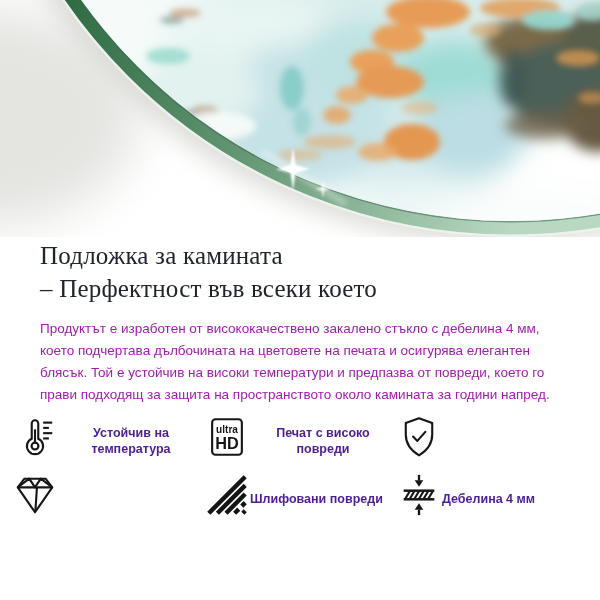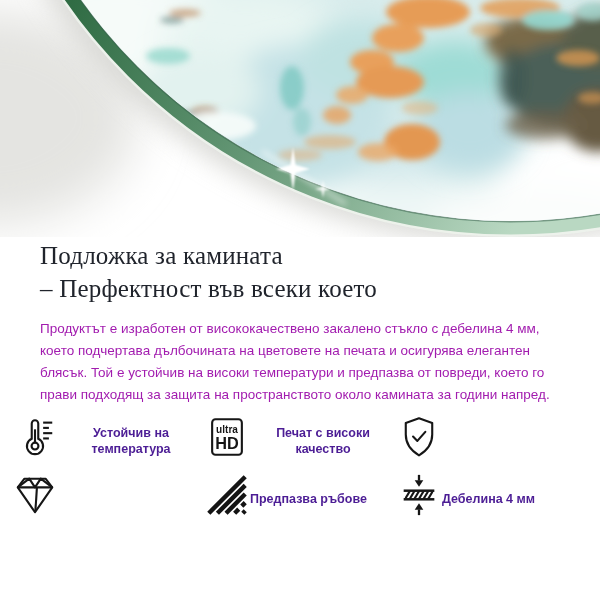--- a/index.html
+++ b/index.html
@@ -207,21 +207,21 @@
     </div>
 
     <div class="feature">
       <div class="icon-box">
         <svg width="46" height="46" viewBox="0 0 48 48">
           <rect class="fi" x="8.5" y="5.5" width="31" height="37" rx="3.5" stroke-width="2.5"></rect>
           <text class="fi-badge-top" x="24" y="19.5" text-anchor="middle">ultra</text>
           <text class="fi-badge-bottom" x="24" y="36.5" text-anchor="middle">HD</text>
         </svg>
       </div>
-      <div class="feature-label">Печат с високи качество</div>
+      <div class="feature-label">Печат с високо повреди</div>
     </div>
 
     <div class="feature">
       <div class="icon-box">
         <svg width="46" height="46" viewBox="0 0 48 48">
           <path class="fi" stroke-width="2.4" stroke-linejoin="round" d="M24 4.5 L37.8 9.3 V21.5 C37.8 31.5 31.8 38.6 24 43.2 C16.2 38.6 10.2 31.5 10.2 21.5 V9.3 Z"></path>
           <path class="fi" stroke-width="2.6" stroke-linecap="round" stroke-linejoin="round" d="M17.8 23.6 L22.3 28.1 L30.6 18.6"></path>
         </svg>
       </div>
     </div>
@@ -244,21 +244,21 @@
         <svg width="46" height="46" viewBox="0 0 48 48">
           <g stroke="#141414" stroke-width="4.6" fill="none">
             <line x1="5" y1="43" x2="43" y2="5"></line>
             <line x1="14" y1="43" x2="43" y2="14"></line>
             <line x1="23" y1="43" x2="43" y2="23"></line>
             <line x1="32" y1="43" x2="43" y2="32" stroke-dasharray="6 4.5"></line>
             <line x1="40.5" y1="43" x2="43" y2="40.5"></line>
           </g>
         </svg>
       </div>
-      <div class="feature-label">Предпазва ръбове</div>
+      <div class="feature-label">Шлифовани повреди</div>
     </div>
 
     <div class="feature">
       <div class="icon-box">
         <svg width="46" height="46" viewBox="0 0 48 48">
           <defs>
               <clipPath id="barClip">
                 <rect x="9" y="20" width="30" height="8"></rect>
               </clipPath>
             </defs>

